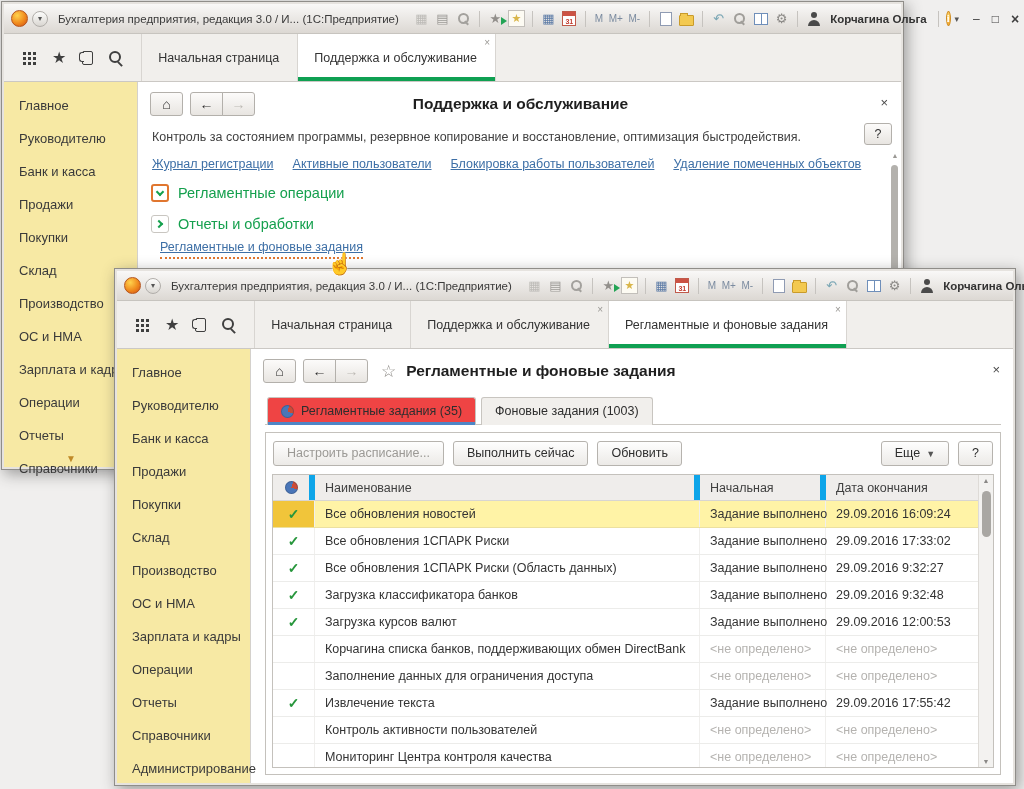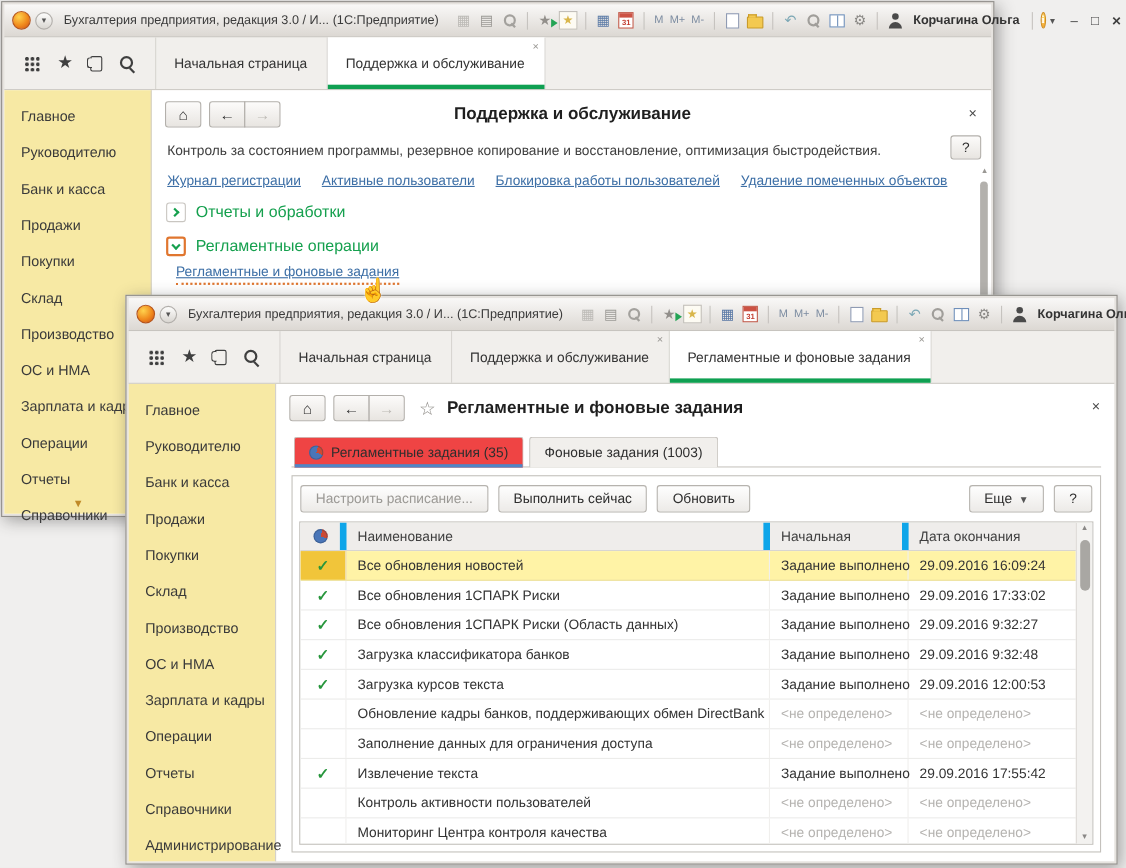--- a/index.html
+++ b/index.html
@@ -255,31 +255,31 @@
       <div class="links-row">
 
       <span class="link">Журнал регистрации</span>
           <span class="link">Активные пользователи</span>
           <span class="link">Блокировка работы пользователей</span>
           <span class="link">Удаление помеченных объектов</span>
         </div>
       <div class="sections">
 
           <div class="section-row">
+            <span class="toggle focused">
+              <i class="chev down"></i>
+            </span>
+            <span class="section-label">Регламентные операции</span>
+          </div>
+
+          <div class="section-row">
             <span class="toggle">
               <i class="chev"></i>
             </span>
             <span class="section-label">Отчеты и обработки</span>
-          </div>
-
-          <div class="section-row">
-            <span class="toggle focused">
-              <i class="chev down"></i>
-            </span>
-            <span class="section-label">Регламентные операции</span>
           </div>
         </div>
       <span class="sublink">Регламентные и фоновые задания</span>
       <span class="help-btn">?</span>
       <div class="vscroll">
         <span class="arr" style="top:0;">▲</span>
         <span class="thumb"></span>
       </div>
     </div>
   </div>
@@ -465,28 +465,28 @@
                 </span>
                 <span class="tc c-name">Загрузка классификатора банков</span>
                 <span class="tc c-status">Задание выполнено</span>
                 <span class="tc c-date">29.09.2016 9:32:48</span>
               </div>
 
               <div class="trow">
                 <span class="tc c-icon">
                   <span class="check">✓</span>
                 </span>
-                <span class="tc c-name">Загрузка курсов текста</span>
+                <span class="tc c-name">Загрузка курсов валют</span>
                 <span class="tc c-status">Задание выполнено</span>
                 <span class="tc c-date">29.09.2016 12:00:53</span>
               </div>
 
               <div class="trow">
                 <span class="tc c-icon"></span>
-                <span class="tc c-name">Обновление кадры банков, поддерживающих обмен DirectBank</span>
+                <span class="tc c-name">Корчагина списка банков, поддерживающих обмен DirectBank</span>
                 <span class="tc c-status undef">&lt;не определено&gt;</span>
                 <span class="tc c-date undef">&lt;не определено&gt;</span>
               </div>
 
               <div class="trow">
                 <span class="tc c-icon"></span>
                 <span class="tc c-name">Заполнение данных для ограничения доступа</span>
                 <span class="tc c-status undef">&lt;не определено&gt;</span>
                 <span class="tc c-date undef">&lt;не определено&gt;</span>
               </div>

